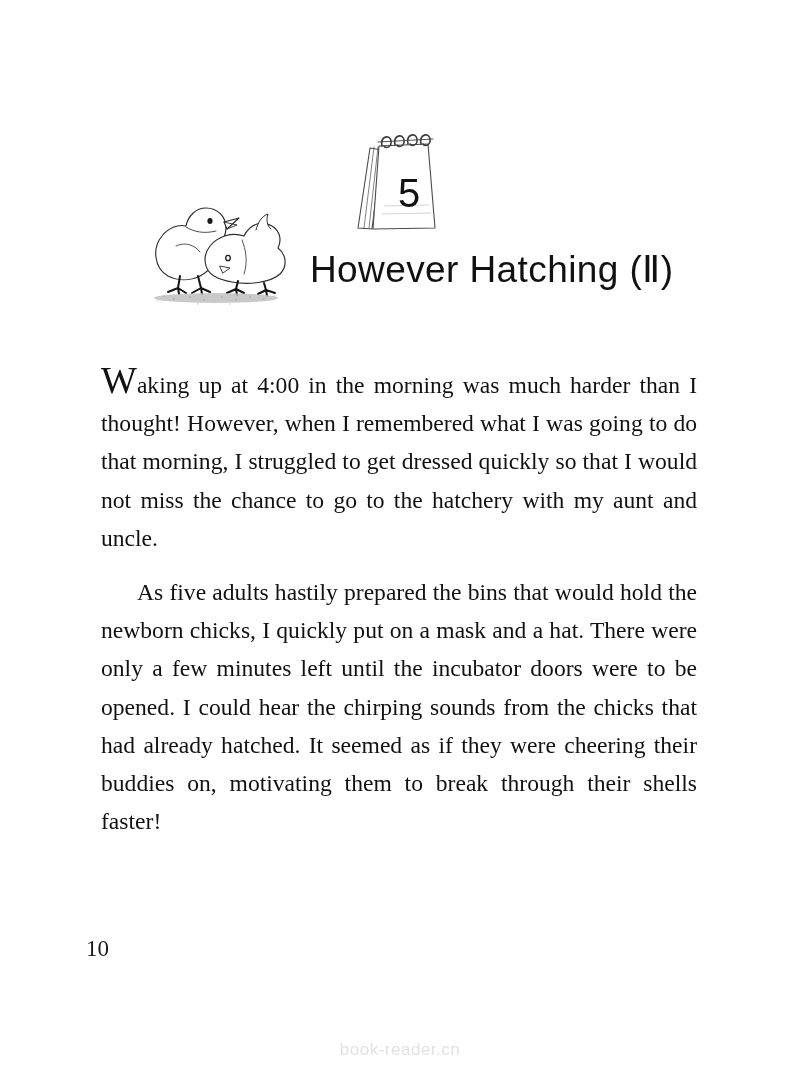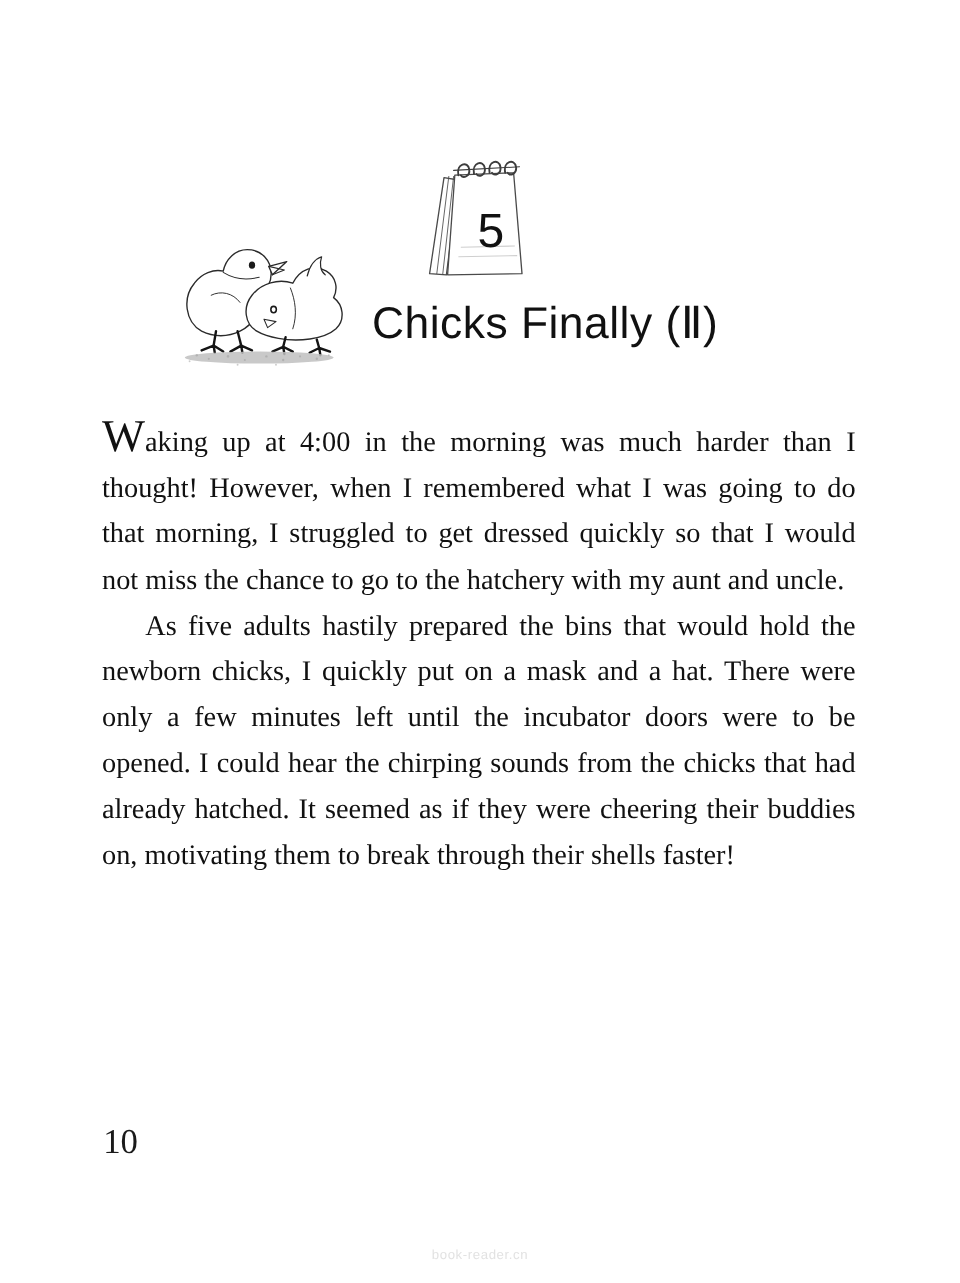--- a/index.html
+++ b/index.html
@@ -75,21 +75,21 @@
   }
 
   
   .body-text {
     position: absolute;
     left: 85px;
     top: 350px;
     width: 628px;
   }
   .para {
-    margin: 0;
+    margin: 16px;
     text-align: justify;
     text-justify: inter-word;
     font-size: 23.6px;
     line-height: 38.2px;
     text-indent: 36px;
     color: #111111;
     hyphens: none;
   }
   .para.first {
     text-indent: 0;
@@ -97,31 +97,31 @@
   .para.first .dropcap {
     font-size: 38px;
     line-height: 0;
   }
 
   
   .page-number {
     position: absolute;
     left: 86px;
     top: 936px;
-    font-size: 29px;
+    font-size: 23px;
     color: #1a1a1a;
   }
   .watermark {
     position: absolute;
     left: 0;
     top: 1040px;
     width: 800px;
     text-align: center;
     font-family: "Liberation Sans", sans-serif;
-    font-size: 11px;
+    font-size: 17px;
     letter-spacing: 0.5px;
     color: #e2e2e2;
   }
 </style>
 </head>
 <body>
 
 <div class="page">
 
   <div class="chapter-header">
@@ -202,21 +202,21 @@
       <g fill="none" stroke="#3d3d3d" stroke-width="1.6" stroke-linecap="round">
         <path d="M50 18 C48 8 58 6 59 13 C60 19 54 21 52 18"></path>
         <path d="M63 17 C61 7 71 5 72 12 C73 18 67 20 65 17"></path>
         <path d="M76 16 C74 6 84 4 85 11 C86 17 80 19 78 16"></path>
         <path d="M89 16 C87 6 97 4 98 11 C99 17 93 19 91 16"></path>
         <path d="M46 14 L101 11" stroke-width="0.9"></path>
       </g>
     </svg>
     <div class="calendar-number">5</div>
 
-    <div class="chapter-title">Chicks Finally (Ⅱ)</div>
+    <div class="chapter-title">However Hatching (Ⅱ)</div>
   </div>
 
   <div class="body-text">
     <p class="para first"><span class="dropcap">W</span><span>aking up at 4:00 in the morning was much harder than I thought! However, when I remembered what I was going to do that morning, I struggled to get dressed quickly so that I would not miss the chance to go to the hatchery with my aunt and uncle.</span></p>
     <p class="para"><span>As five adults hastily prepared the bins that would hold the newborn chicks, I quickly put on a mask and a hat. There were only a few minutes left until the incubator doors were to be opened. I could hear the chirping sounds from the chicks that had already hatched. It seemed as if they were cheering their buddies on, motivating them to break through their shells faster!</span></p>
   </div>
 
   <div class="page-number">10</div>
 
   <div class="watermark">book-reader.cn</div>

